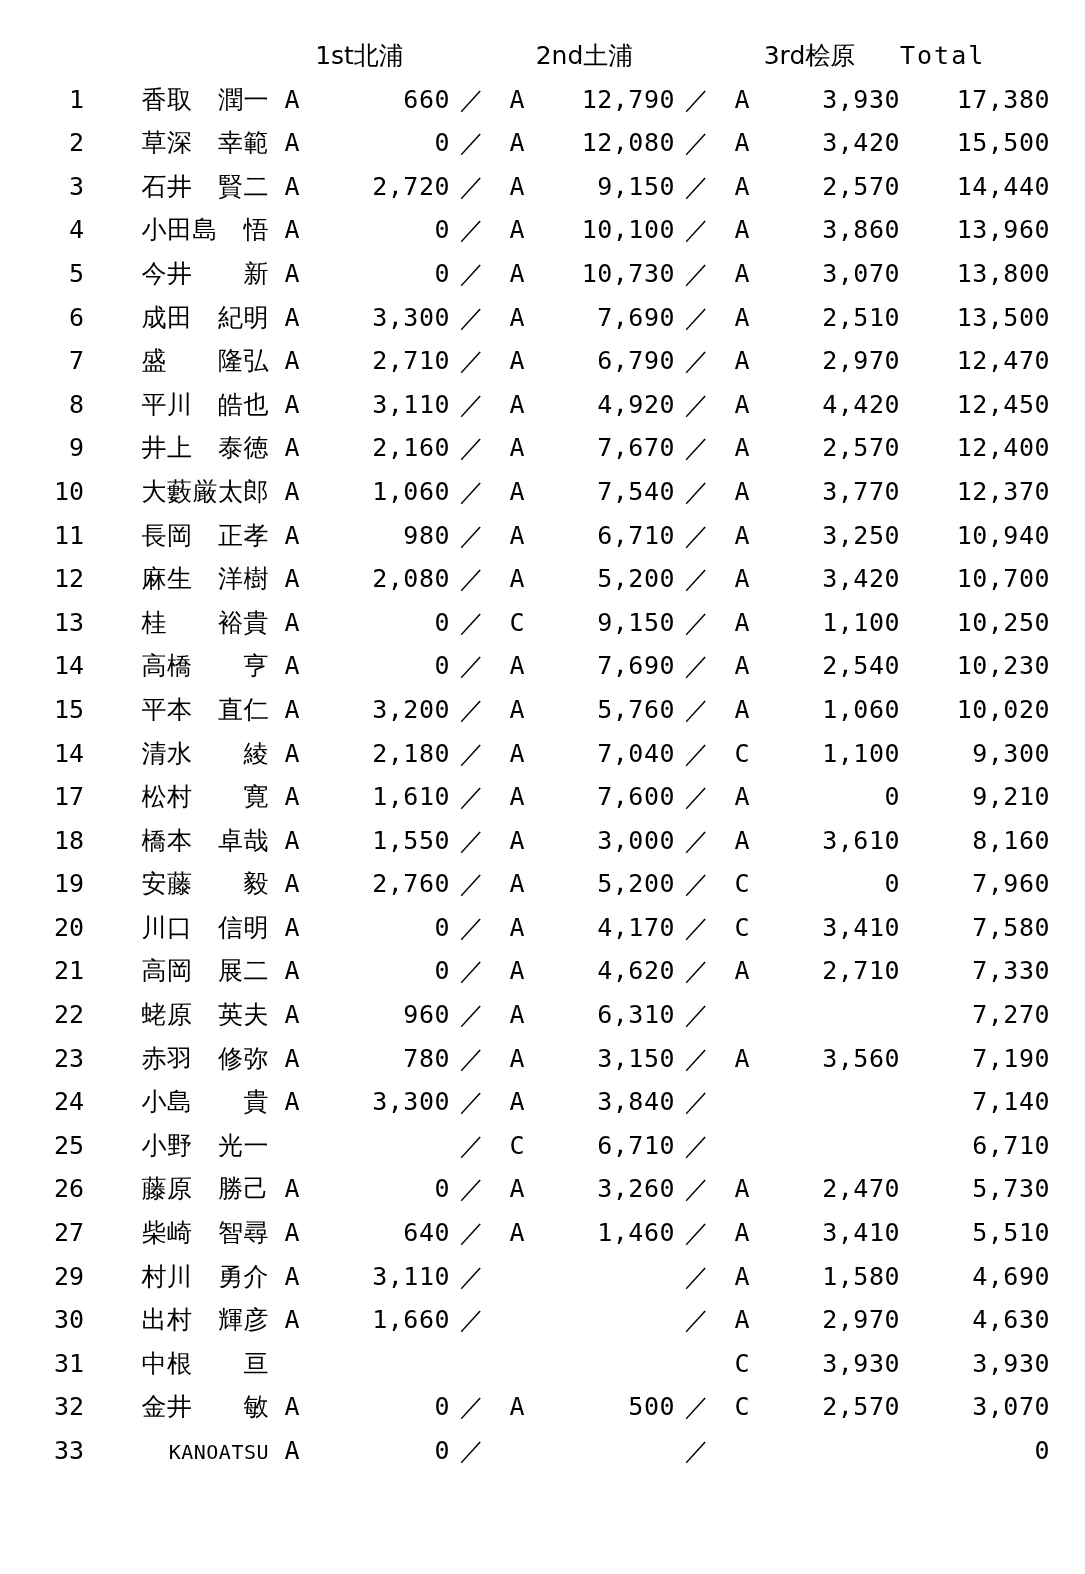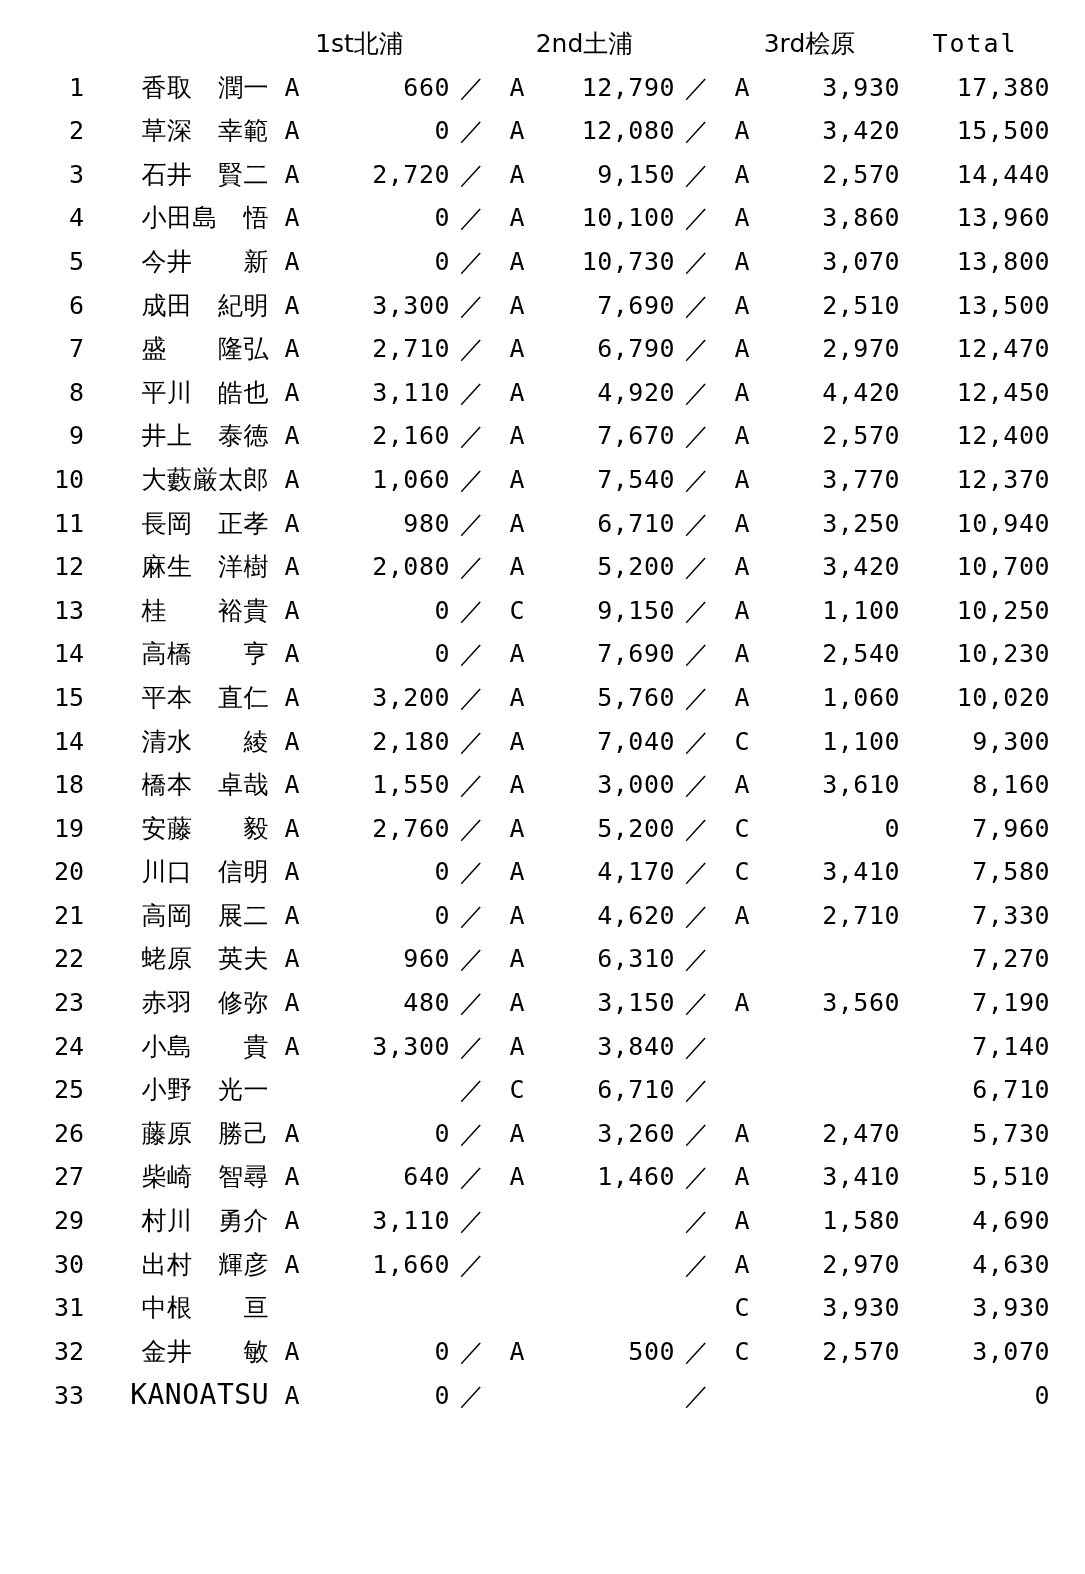--- a/index.html
+++ b/index.html
@@ -12,21 +12,21 @@
     height: 1574px;
     font-family: "DejaVu Sans Mono", monospace;
     color: #000000;
     overflow: hidden;
   }
   .sheet {
     position: relative;
     width: 1085px;
     height: 1574px;
     box-sizing: border-box;
-    padding: 22px 36px 0 36px;
+    padding: 34px 36px 0 36px;
   }
   table.standings {
     border-collapse: collapse;
     width: 1013px;
     table-layout: fixed;
   }
   table.standings th,
   table.standings td {
     padding: 0;
     font-weight: normal;
@@ -51,21 +51,21 @@
   }
   .name {
     text-align: right;
     font-family: "DejaVu Sans", sans-serif;
     font-size: 25px;
     letter-spacing: 0.5px;
     margin-left: 28px;
   }
   .name.latin {
     font-family: "DejaVu Sans Mono", monospace;
-    font-size: 28px;
+    font-size: 20px;
     padding-left: 10px;
   }
   .cls {
     text-align: center;
     font-family: "DejaVu Sans Mono", monospace;
     font-size: 25px;
   }
   .score {
     text-align: right;
     padding-right: 6px;
@@ -87,21 +87,21 @@
   thead th {
     font-size: 23px;
     line-height: 44px;
   }
   th.h-round {
     text-align: center;
     font-family: "DejaVu Sans", sans-serif;
     font-size: 23px;
   }
   th.h-total {
-    text-align: center;
+    text-align: left;
     font-family: "DejaVu Sans Mono", monospace;
     font-size: 23px;
     letter-spacing: 2px;
   }
   th.h-blank { font-size: 23px; }
 </style>
 </head>
 <body>
 
 <div class="sheet">
@@ -334,20 +334,33 @@
           <td class="score">2,180</td>
           <td class="slash">／</td>
           <td class="cls">A</td>
           <td class="score">7,040</td>
           <td class="slash">／</td>
           <td class="cls">C</td>
           <td class="score">1,100</td>
           <td class="total">9,300</td>
         </tr>
         <tr>
+          <td class="rank">17</td>
+          <td class="name">松村　　寛</td>
+          <td class="cls">A</td>
+          <td class="score">1,610</td>
+          <td class="slash">／</td>
+          <td class="cls">A</td>
+          <td class="score">7,600</td>
+          <td class="slash">／</td>
+          <td class="cls">A</td>
+          <td class="score">0</td>
+          <td class="total">9,210</td>
+        </tr>
+        <tr>
           <td class="rank">18</td>
           <td class="name">橋本　卓哉</td>
           <td class="cls">A</td>
           <td class="score">1,550</td>
           <td class="slash">／</td>
           <td class="cls">A</td>
           <td class="score">3,000</td>
           <td class="slash">／</td>
           <td class="cls">A</td>
           <td class="score">3,610</td>
@@ -402,21 +415,21 @@
           <td class="score">6,310</td>
           <td class="slash">／</td>
           <td class="cls"></td>
           <td class="score"></td>
           <td class="total">7,270</td>
         </tr>
         <tr>
           <td class="rank">23</td>
           <td class="name">赤羽　修弥</td>
           <td class="cls">A</td>
-          <td class="score">480</td>
+          <td class="score">780</td>
           <td class="slash">／</td>
           <td class="cls">A</td>
           <td class="score">3,150</td>
           <td class="slash">／</td>
           <td class="cls">A</td>
           <td class="score">3,560</td>
           <td class="total">7,190</td>
         </tr>
         <tr>
           <td class="rank">24</td>

